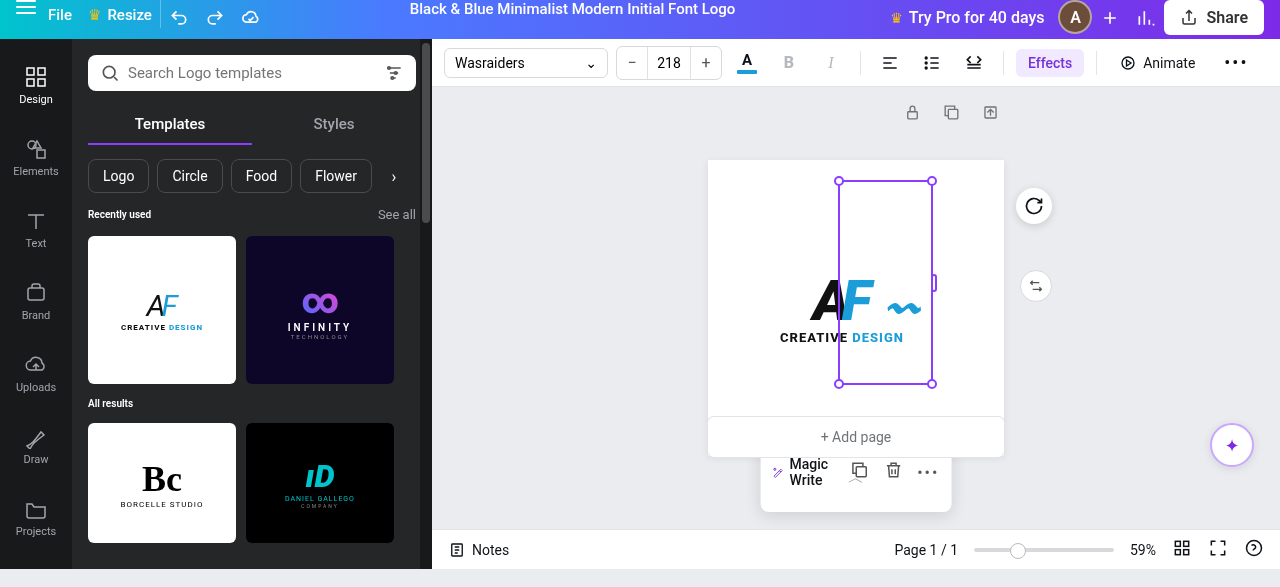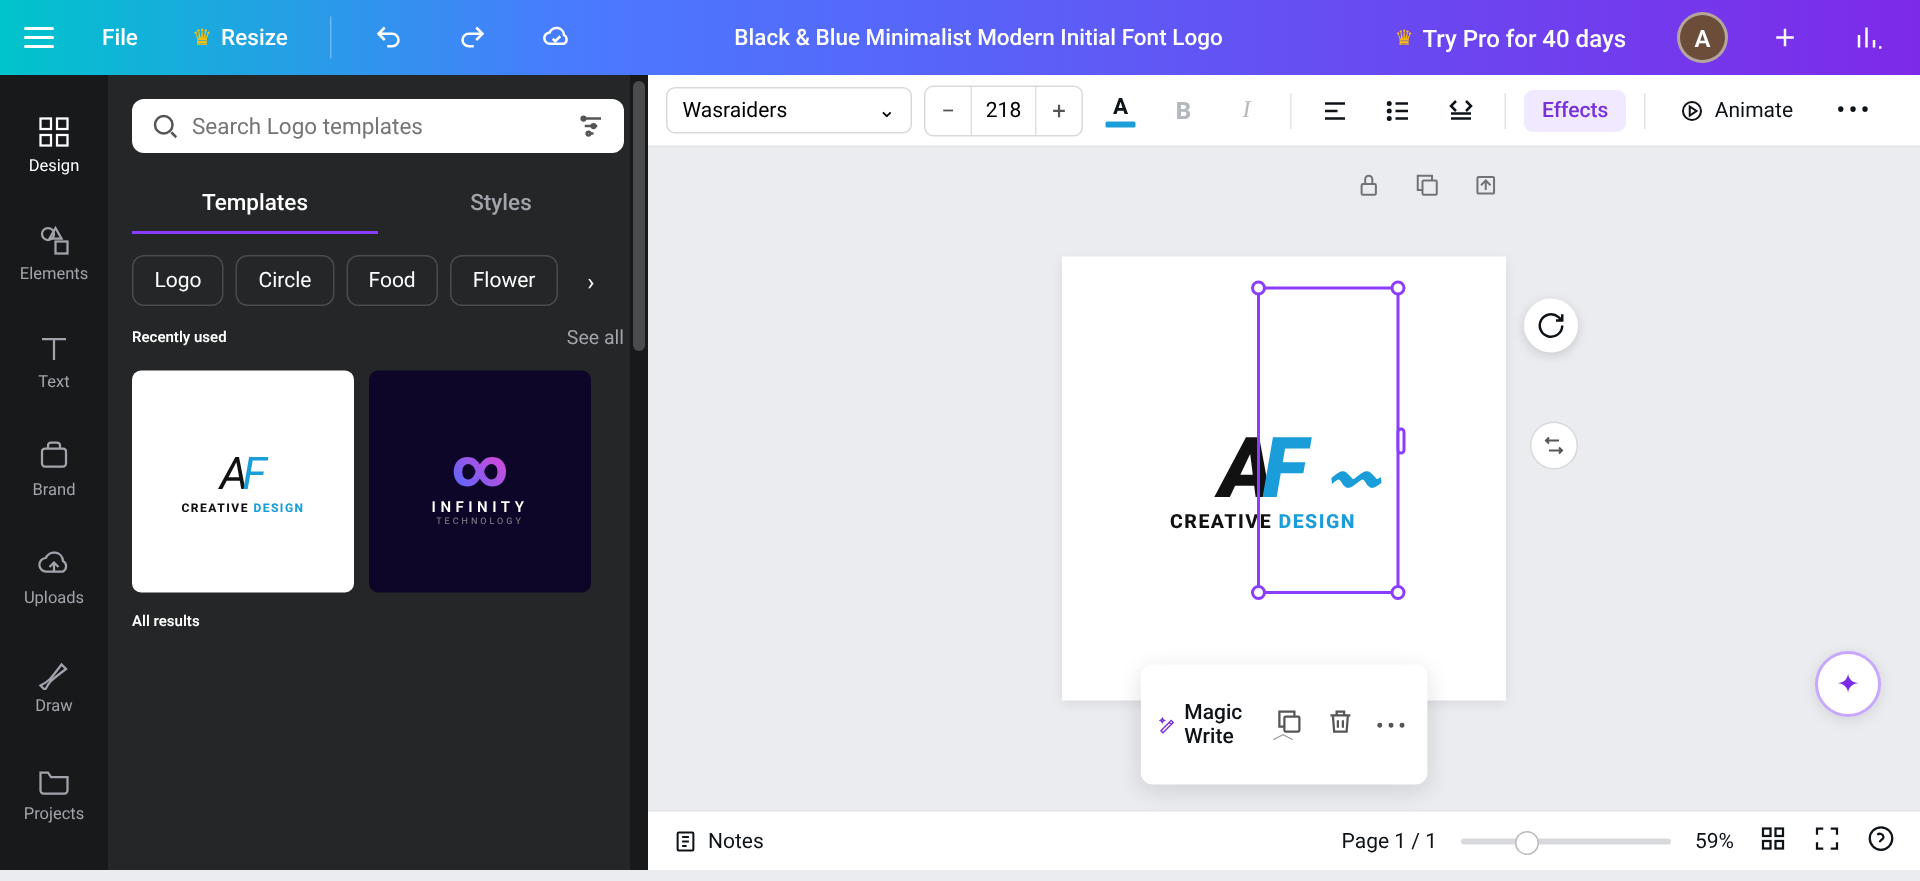--- a/index.html
+++ b/index.html
@@ -1,17 +1,17 @@
 <!DOCTYPE html>
 <html><head>
 <meta charset="utf-8">
 <style>
 *{margin:0;padding:0;box-sizing:border-box;font-family:-apple-system,BlinkMacSystemFont,"Segoe UI",Roboto,sans-serif}
 body{width:1280px;height:587px;overflow:hidden;background:#ebecf0}
-.topbar{height:50px;background:linear-gradient(90deg,#00c4cc 0%,#4a7aff 30%,#7d2ae8 100%);display:flex;align-items:center;padding:0 16px;gap:20px;color:#fff}
+.topbar{height:39px;background:linear-gradient(90deg,#00c4cc 0%,#4a7aff 30%,#7d2ae8 100%);display:flex;align-items:flex-start;padding:0 16px;gap:0;color:#fff}
 .hamburger{width:24px;cursor:pointer}
 .hamburger-lines{display:flex;flex-direction:column;gap:4px}
 .hamburger-lines span{display:block;width:20px;height:2px;background:#fff;border-radius:1px}
 .topbar-item{font-size:15px;font-weight:500;cursor:pointer;padding:6px 8px}
 .resize-btn{display:flex;align-items:center;gap:6px}
 .crown{color:#ffc107}
 .topbar-icon-btn{width:36px;height:36px;border-radius:4px;display:flex;align-items:center;justify-content:center;cursor:pointer}
 .topbar-icon-btn svg{width:20px;height:20px;fill:none;stroke:#fff;stroke-width:2}
 .divider{width:1px;height:28px;background:rgba(255,255,255,0.3)}
 .title-area{flex:1;text-align:center;font-size:15px;font-weight:500}
@@ -140,20 +140,26 @@
   <div class="topbar-icon-btn">
       <svg viewBox="0 0 24 24">
         <path d="M12 5v14M5 12h14"></path>
       </svg>
     </div>
   <div class="topbar-icon-btn">
       <svg viewBox="0 0 24 24">
         <path d="M4 20V10M10 20V4M16 20v-6M22 20h-2"></path>
       </svg>
     </div>
+  <div class="share-btn">
+    <svg viewBox="0 0 24 24" width="18" height="18" fill="none" stroke-width="2">
+        <path d="M4 12v6a2 2 0 002 2h12a2 2 0 002-2v-6M16 6l-4-4-4 4M12 2v14"></path>
+      </svg>
+    <span>Share</span>
+  </div>
 </div>
 
 <div class="main">
   <div class="far-sidebar">
     <div class="far-item active">
         <svg viewBox="0 0 24 24">
           <rect x="3" y="3" width="7" height="7"></rect>
           <rect x="14" y="3" width="7" height="7"></rect>
           <rect x="3" y="14" width="7" height="7"></rect>
           <rect x="14" y="14" width="7" height="7"></rect>
@@ -237,20 +243,31 @@
         <div style="font-size:8px;font-weight:800;letter-spacing:1px"><span style="color:#111">CREATIVE </span><span style="color:#1b9dd9">DESIGN</span></div>
       </div>
       <div class="thumb dark">
         <div style="font-size:36px;background:linear-gradient(45deg,#3d6fff,#ff3dce);-webkit-background-clip:text;color:transparent;font-weight:900">∞</div>
         <div style="color:#fff;font-size:10px;letter-spacing:3px;font-weight:600">INFINITY</div>
         <div style="color:#888;font-size:6px;letter-spacing:2px">TECHNOLOGY</div>
       </div>
     </div>
     <div class="section-head">
       <div class="section-title">All results</div>
+    </div>
+    <div class="thumbs">
+      <div class="thumb white" style="height:120px">
+        <div style="font-family:serif;font-size:36px;font-weight:600">Bc</div>
+        <div style="font-size:8px;letter-spacing:1px">BORCELLE STUDIO</div>
+      </div>
+      <div class="thumb black" style="height:120px">
+        <div style="color:#00c4cc;font-size:32px;font-weight:900;font-style:italic">ıD</div>
+        <div style="color:#00c4cc;font-size:7px;letter-spacing:1px">DANIEL GALLEGO</div>
+        <div style="color:#888;font-size:5px;letter-spacing:2px">COMPANY</div>
+      </div>
     </div>
     <div class="scroll-track">
         <div class="scroll-thumb"></div>
       </div>
   </div>
   <div class="collapse-handle"></div>
 
   <div class="canvas-area">
     <div class="editor-toolbar">
       <div class="font-select">
@@ -366,20 +383,21 @@
                 <rect x="8" y="8" width="12" height="12" rx="1"></rect>
                 <path d="M16 8V4H4v12h4"></path>
               </svg></div>
           <div class="ctx-icon"><svg viewBox="0 0 24 24">
                 <path d="M4 7h16M9 7V4h6v3M6 7l1 13h10l1-13M10 11v6M14 11v6"></path>
               </svg></div>
           <div class="ctx-icon"><span style="letter-spacing:2px">•••</span></div>
         </div>
       </div>
 
+      <div class="add-page">+ Add page</div>
       <div class="collapse-bottom">︿</div>
       <div class="assistant-fab">
           <span>✦</span>
         </div>
     </div>
 
     <div class="bottom-bar">
       <div class="notes-btn">
         <svg viewBox="0 0 24 24">
             <rect x="5" y="4" width="14" height="16" rx="1"></rect>

